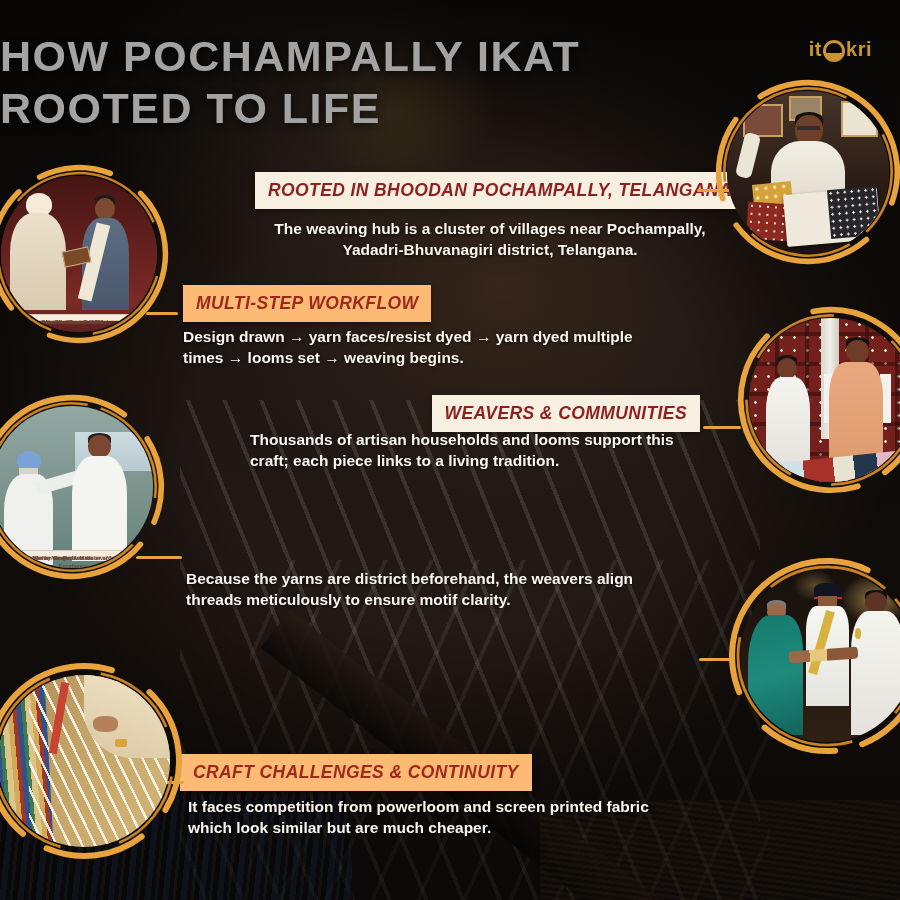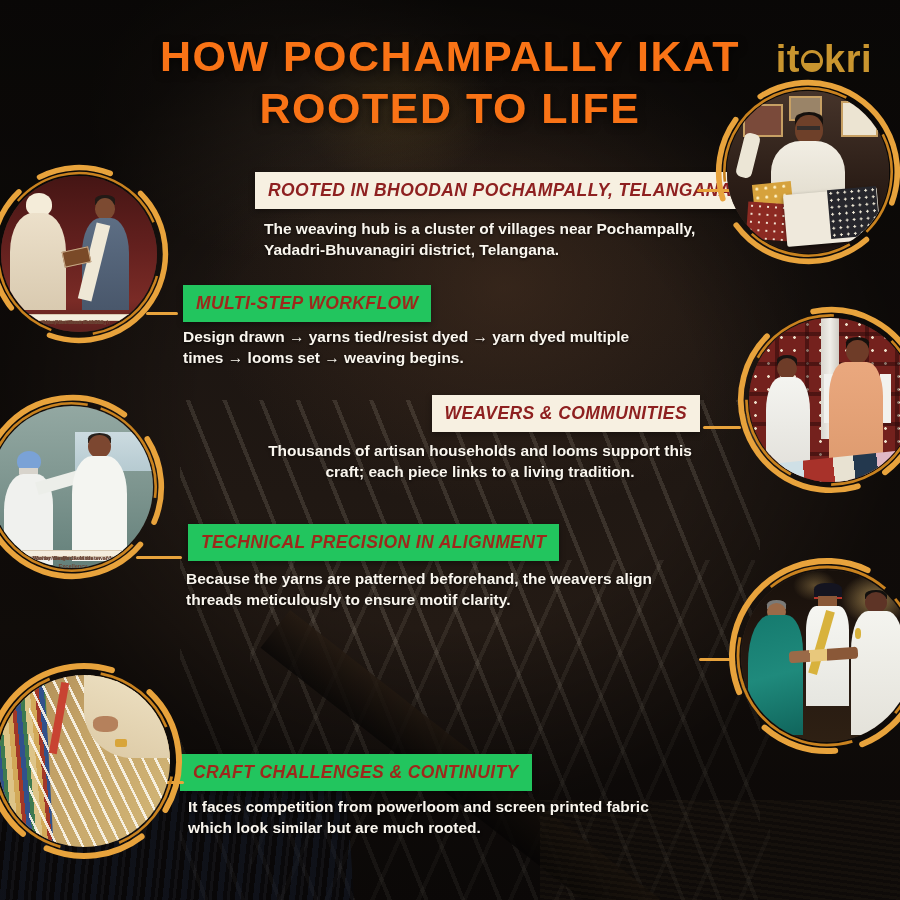--- a/index.html
+++ b/index.html
@@ -20,43 +20,43 @@
     background:linear-gradient(#2a1e14,#0d0a08);transform:rotate(38deg);transform-origin:left top;opacity:.85;}
   .bg-blue{position:absolute;left:-20px;top:772px;width:370px;height:150px;opacity:.8;
     background:repeating-linear-gradient(100deg,rgba(44,64,104,.55) 0 6px,rgba(14,18,32,.55) 6px 10px,rgba(74,86,118,.35) 10px 13px,rgba(10,12,20,.5) 13px 18px);
     transform:rotate(-4deg);}
   .bg-mat{position:absolute;left:540px;top:800px;width:380px;height:110px;opacity:.6;
     background:repeating-linear-gradient(8deg,rgba(126,99,62,.35) 0 3px,rgba(58,44,30,.35) 3px 6px);}
   .bg-vignette{position:absolute;inset:0;
     background:radial-gradient(closest-side at 50% 45%,transparent 55%,rgba(0,0,0,.55) 100%);}
 
   
-  .title{position:absolute;top:30px;left:0;right:0;text-align:center;color:#f97316;
+  .title{position:absolute;top:30px;left:0;right:0;text-align:left;color:#a3a3a3;
     font-weight:800;font-size:43px;line-height:1.22;letter-spacing:1.5px;
     text-shadow:0 2px 8px rgba(0,0,0,.65);}
-  .logo{position:absolute;top:38px;right:28px;color:#C9952F;font-size:38px;font-weight:800;
+  .logo{position:absolute;top:38px;right:28px;color:#C9952F;font-size:20px;font-weight:800;
     letter-spacing:.5px;display:flex;align-items:center;}
   .logo-o{display:inline-block;width:16px;height:16px;border:3.5px solid #C9952F;border-radius:50%;
     margin:0 1px;position:relative;top:1px;
     background:linear-gradient(0deg,#C9952F 0 36%,transparent 36%);}
 
   
   .chip{position:absolute;display:inline-block;padding:8px 13px;font-style:italic;font-weight:800;
     font-size:17.5px;letter-spacing:.4px;white-space:nowrap;box-shadow:0 2px 6px rgba(0,0,0,.4);}
   .chip.cream{background:#F7F0E1;color:#8E2020;}
-  .chip.orange{background:#22c55e;color:#9E281B;}
+  .chip.orange{background:#fdba74;color:#9E281B;}
   .body-text{position:absolute;color:#FAF6EE;font-weight:700;font-size:15.5px;line-height:1.35;
     text-shadow:0 1px 3px rgba(0,0,0,.75);}
   .dash{position:absolute;height:3px;background:#E8A33C;border-radius:2px;}
 
-  .s1-chip{left:255px;top:172px;} .s1-body{right:196px;top:219px;width:440px;text-align:left;}
+  .s1-chip{left:255px;top:172px;} .s1-body{right:190px;top:219px;width:440px;text-align:center;}
   .d1{left:697px;top:189px;width:46px;}
   .s2-chip{left:183px;top:285px;} .s2-body{left:183px;top:327px;width:480px;}
   .d2{left:146px;top:312px;width:32px;}
-  .s3-chip{right:200px;top:395px;} .s3-body{right:190px;top:441px;width:460px;text-align:center;}
+  .s3-chip{right:200px;top:395px;} .s3-body{right:190px;top:430px;width:460px;text-align:left;}
   .d3{left:703px;top:426px;width:38px;}
   .s4-chip{left:188px;top:524px;} .s4-body{left:186px;top:569px;width:495px;}
   .d4{left:136px;top:556px;width:46px;}
   .s5-chip{right:205px;top:639px;} .s5-body{right:190px;top:684px;width:390px;text-align:right;}
   .d5{left:699px;top:658px;width:34px;}
   .s6-chip{left:180px;top:754px;} .s6-body{left:188px;top:797px;width:480px;}
   .d6{left:150px;top:781px;width:34px;}
 
   
   .pwrap{position:absolute;}
@@ -179,35 +179,34 @@
       <span>it</span>
       <span class="logo-o"></span>
       <span>kri</span>
     </div>
 
   <div class="chip cream s1-chip">ROOTED IN BHOODAN POCHAMPALLY, TELANGANA</div>
   <div class="body-text s1-body">The weaving hub is a cluster of villages near Pochampally, Yadadri-Bhuvanagiri district, Telangana.</div>
   <div class="dash d1"></div>
 
   <div class="chip orange s2-chip">MULTI-STEP WORKFLOW</div>
-  <div class="body-text s2-body">Design drawn → yarns tied/resist dyed → yarn dyed multiple times → looms set → weaving begins.</div>
+  <div class="body-text s2-body">Design drawn → yarn faces/resist dyed → yarn dyed multiple times → looms set → weaving begins.</div>
   <div class="dash d2"></div>
 
   <div class="chip cream s3-chip">WEAVERS &amp; COMMUNITIES</div>
   <div class="body-text s3-body">Thousands of artisan households and looms support this craft; each piece links to a living tradition.</div>
   <div class="dash d3"></div>
 
-  <div class="chip orange s4-chip">TECHNICAL PRECISION IN ALIGNMENT</div>
-  <div class="body-text s4-body">Because the yarns are patterned beforehand, the weavers align threads meticulously to ensure motif clarity.</div>
+  <div class="body-text s4-body">Because the yarns are district beforehand, the weavers align threads meticulously to ensure motif clarity.</div>
   <div class="dash d4"></div>
 
   <div class="dash d5"></div>
 
   <div class="chip orange s6-chip">CRAFT CHALLENGES &amp; CONTINUITY</div>
-  <div class="body-text s6-body">It faces competition from powerloom and screen printed fabric which look similar but are much rooted.</div>
+  <div class="body-text s6-body">It faces competition from powerloom and screen printed fabric which look similar but are much cheaper.</div>
   <div class="dash d6"></div>
 
   <div class="pwrap pw1">
     <svg class="ring" viewBox="0 0 100 100">
       <circle cx="50" cy="50" r="47.5" fill="none" stroke="#E8A33C" stroke-width="3" stroke-linecap="round" stroke-dasharray="120 26 70 14 40 20" transform="rotate(-35 50 50)"></circle>
       <circle cx="50" cy="50" r="44.5" fill="none" stroke="#C9821F" stroke-width="1.4" stroke-dasharray="50 36 90 30" transform="rotate(110 50 50)"></circle>
     </svg>
     <div class="pclip">
       <div class="a1-bg"></div>
       <div class="a1-t1"></div>

